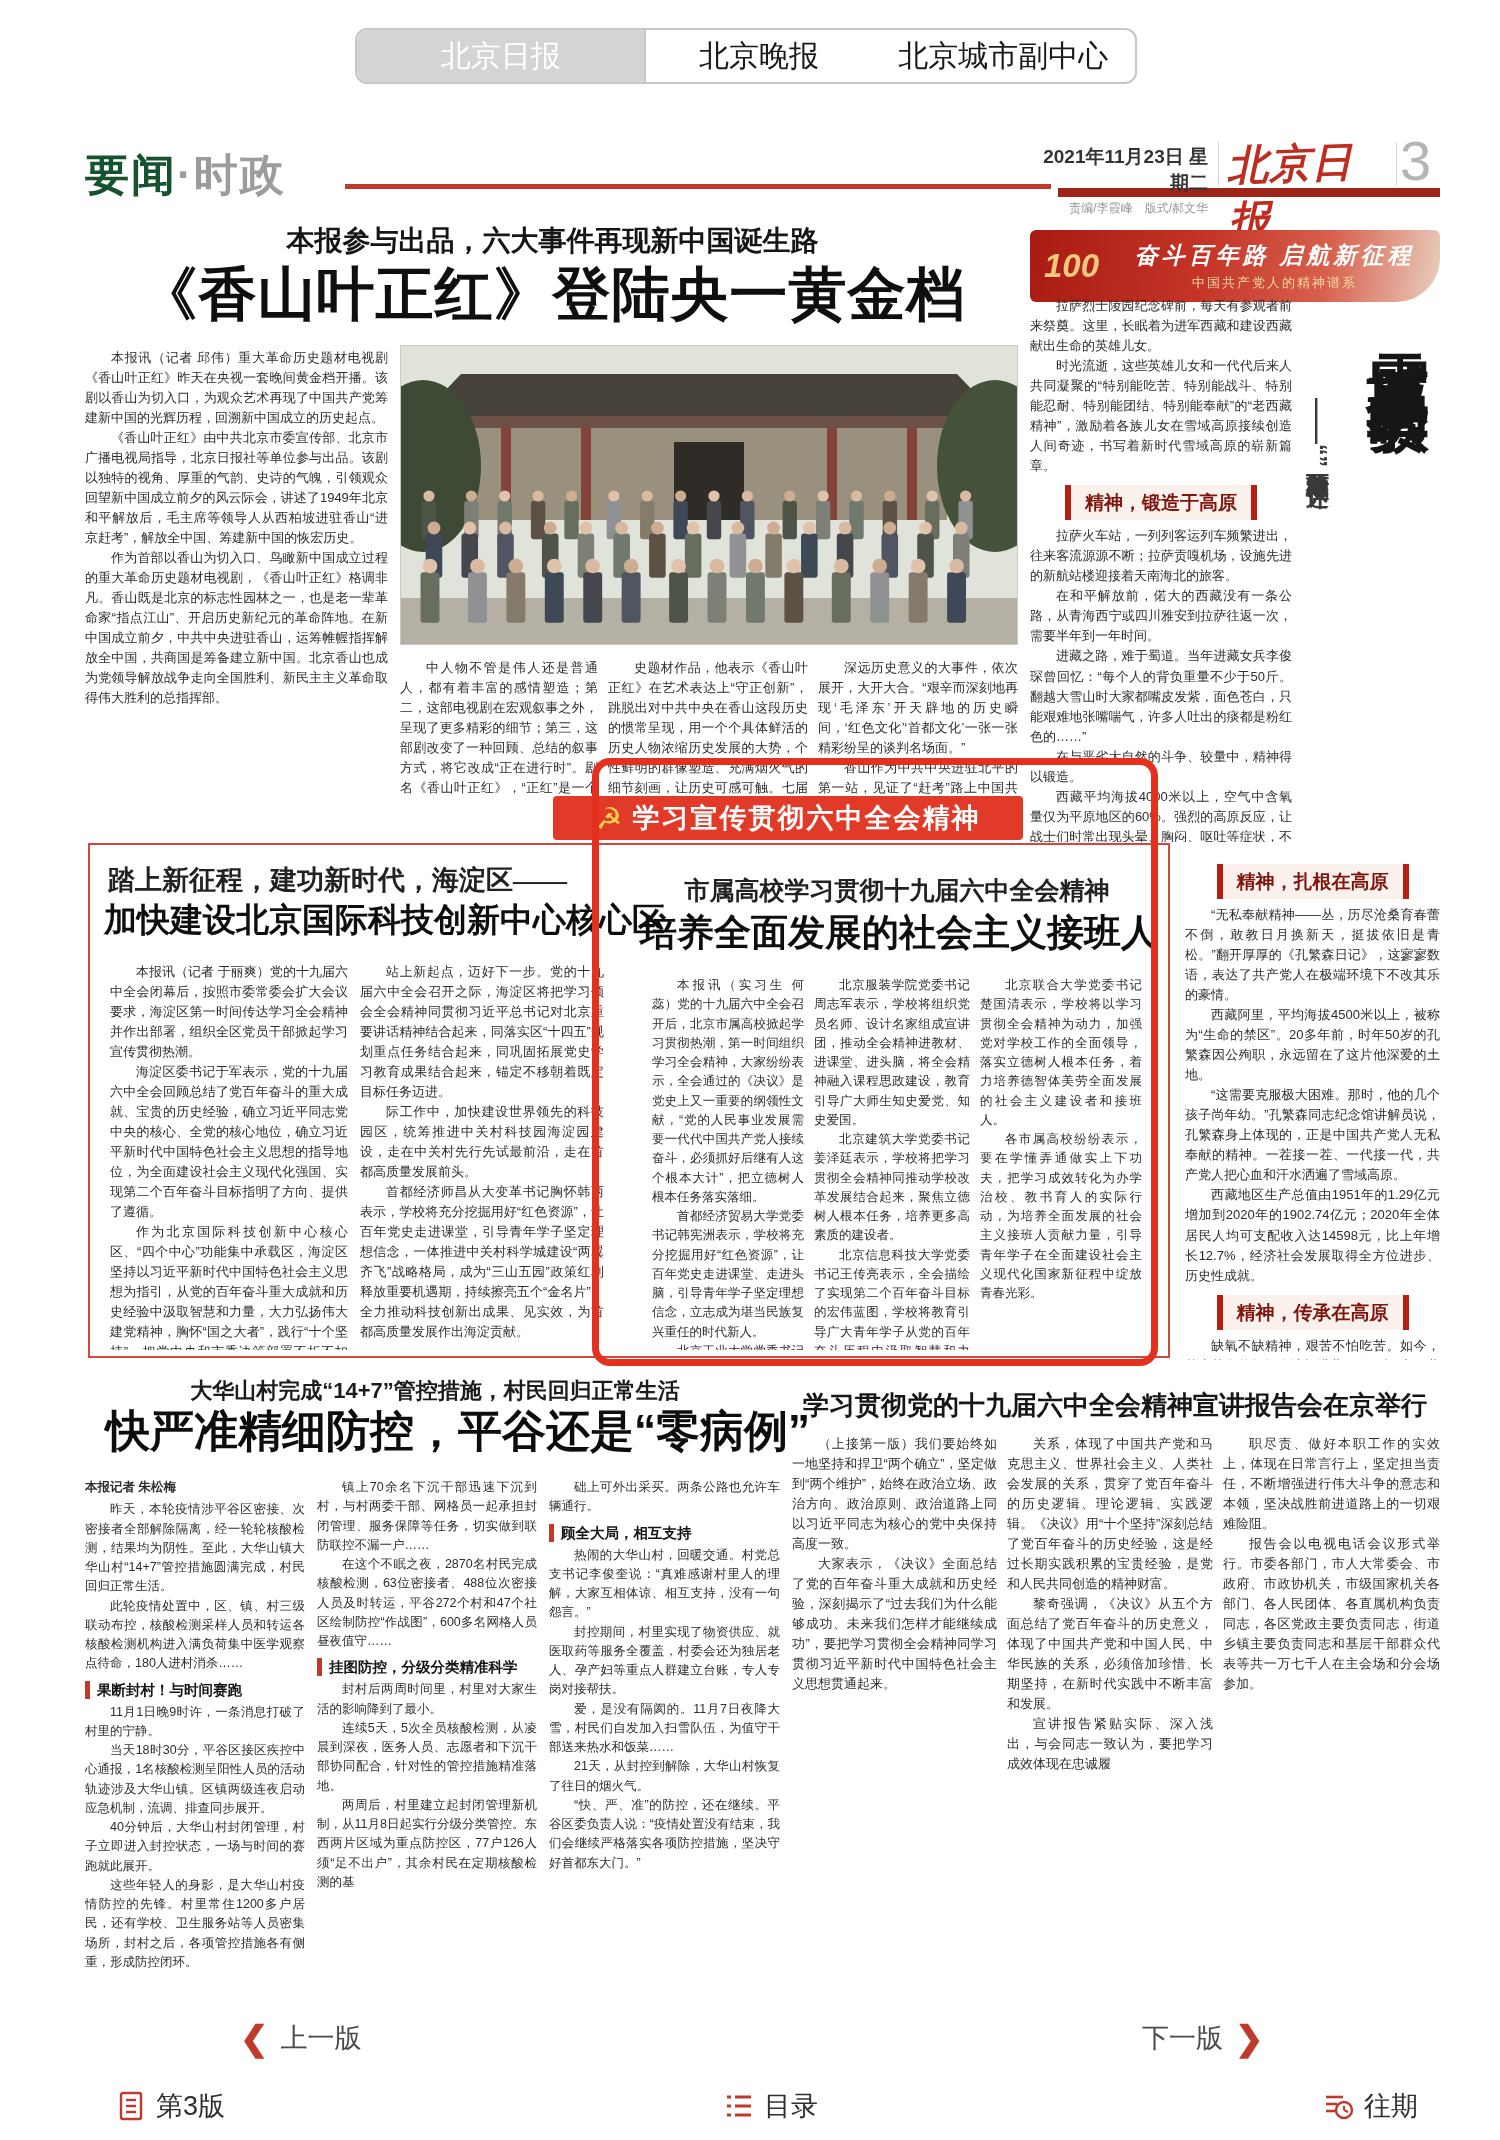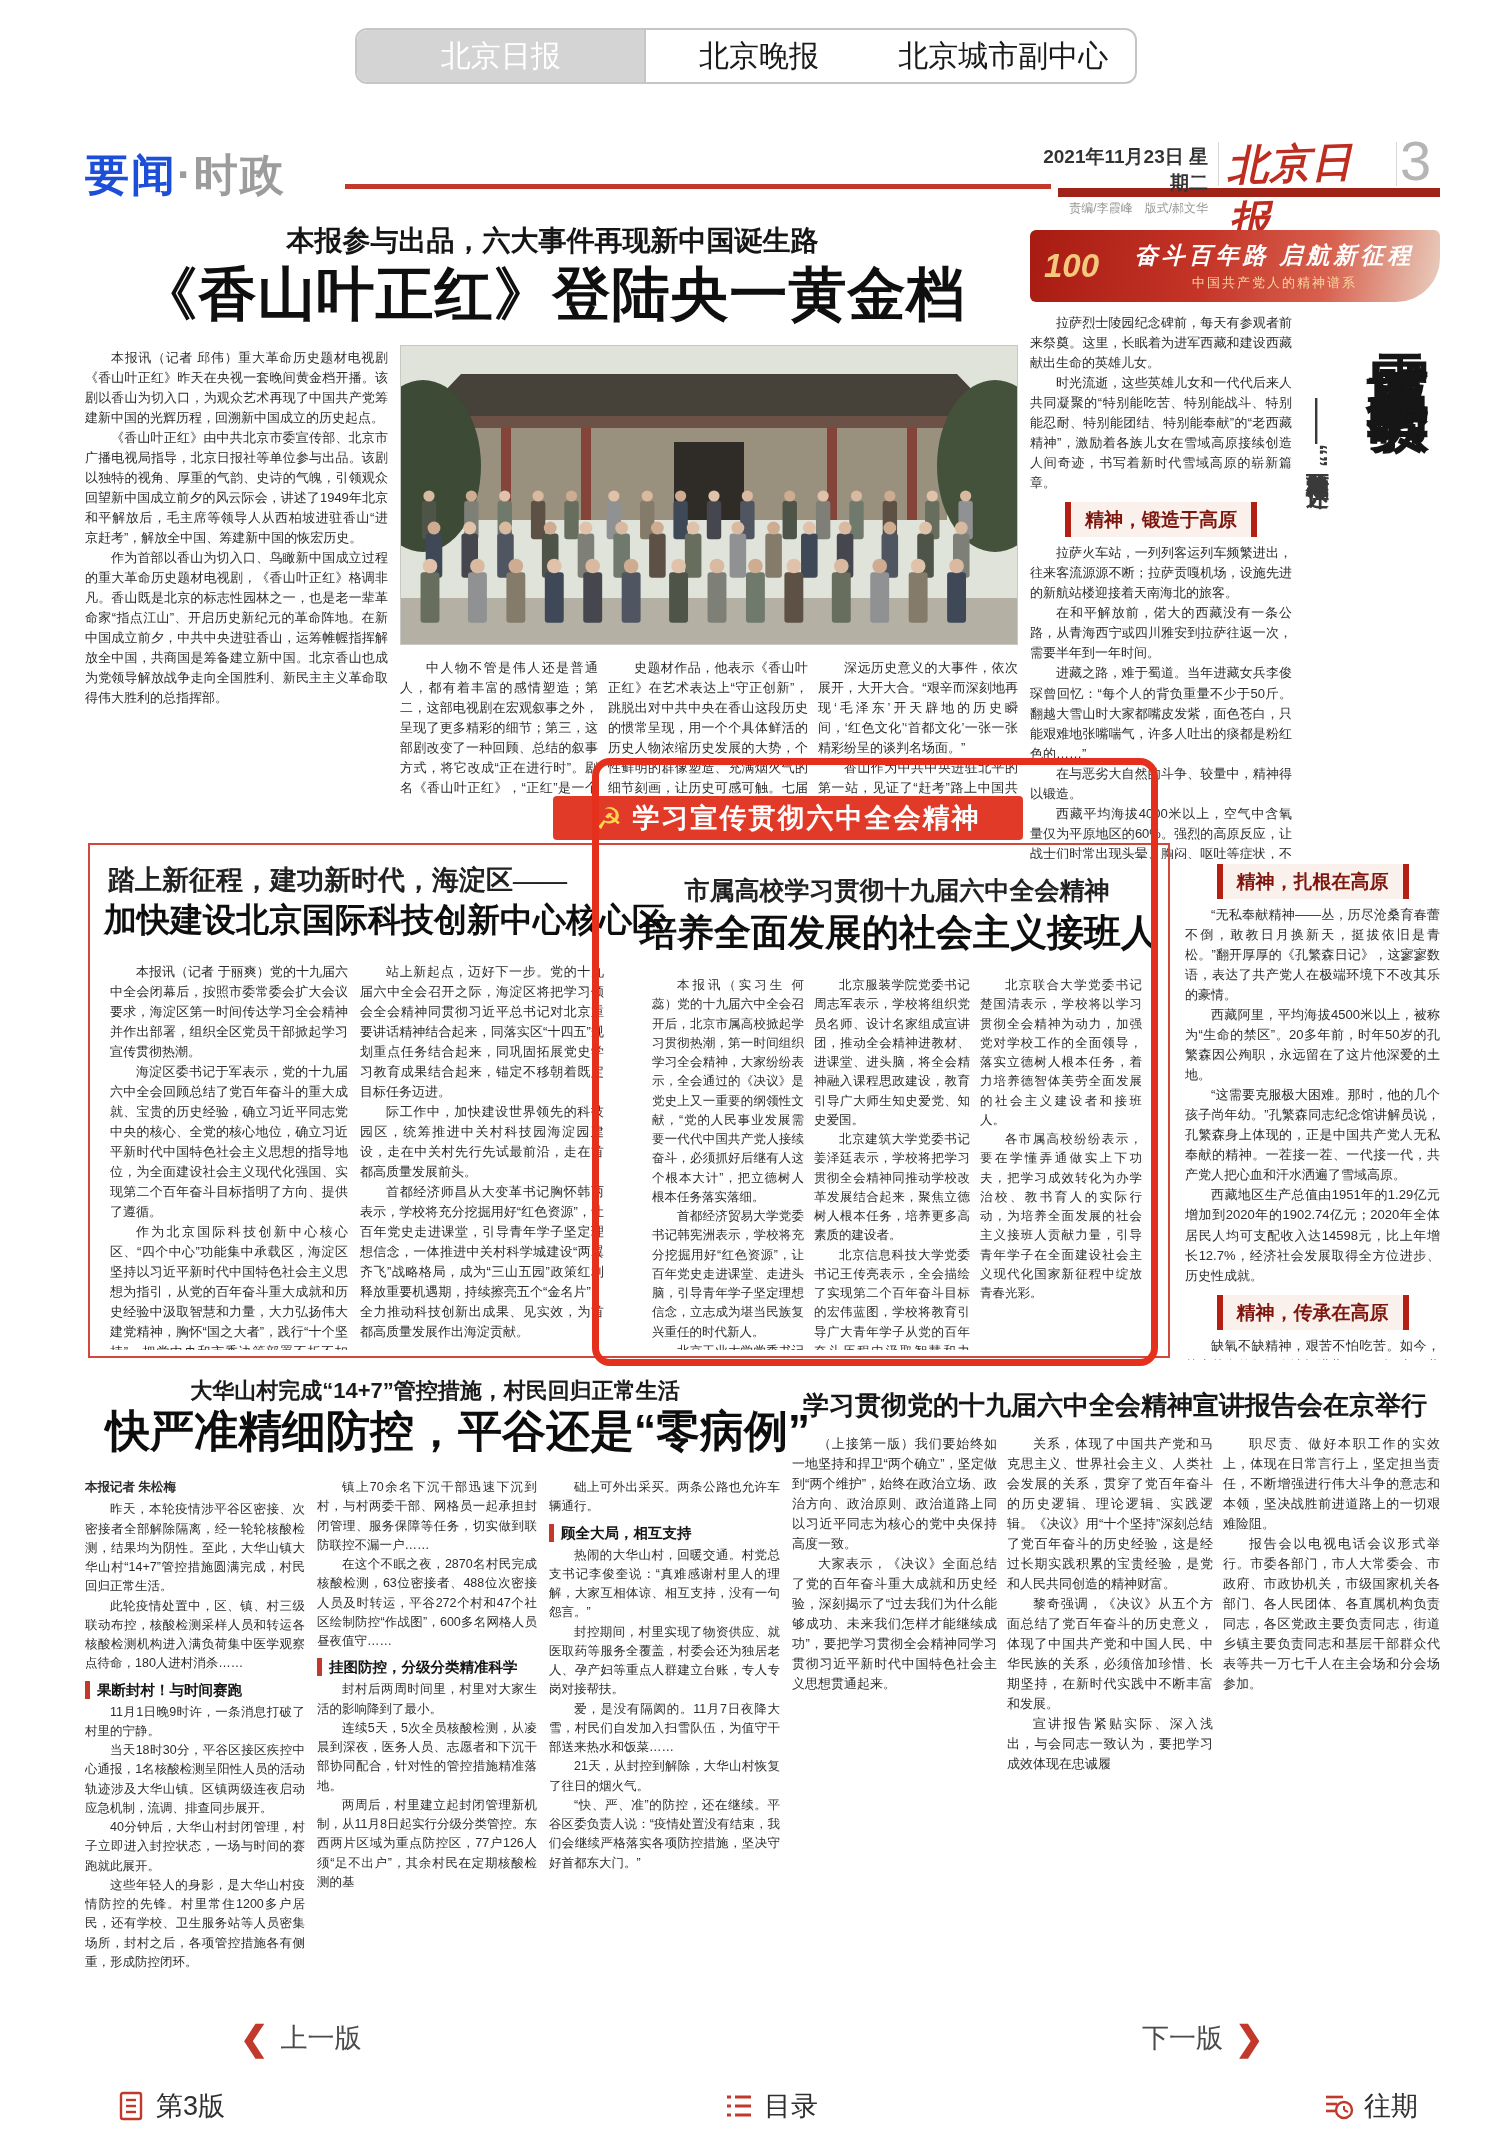--- a/index.html
+++ b/index.html
@@ -5,21 +5,21 @@
   html,body{margin:0;padding:0;background:#fff;font-family:"Liberation Sans",sans-serif;}
   #screen{position:relative;width:1500px;height:2140px;background:#fff;overflow:hidden;color:#2b2b2b;}
   .abs{position:absolute;}
   .serif{font-family:"Liberation Serif",serif;}
   
   .tabbar{left:355px;top:28px;width:782px;height:56px;display:flex;border:2px solid #c6c6c6;border-radius:12px;overflow:hidden;background:#fff;box-sizing:border-box;}
   .tab{display:flex;align-items:center;justify-content:center;font-size:30px;color:#1a1a1a;}
   .tab.sel{background:#d4d4d4;color:#fff;border-right:2px solid #c6c6c6;border-radius:10px 0 0 10px;}
   
   .sec-title{left:85px;top:146px;font-size:44px;font-weight:bold;letter-spacing:2px;}
-  .sec-main{color:#1d4ed8;}
+  .sec-main{color:#14532d;}
   .sec-sub{color:#9c9c9c;}
   .rule-thin{left:345px;top:184px;width:706px;height:5px;background:#c0392b;}
   .rule-thick{left:1058px;top:188px;width:382px;height:9px;background:#a02318;}
   .date-block{left:1040px;top:144px;width:168px;text-align:right;}
   .date-line{font-size:19px;font-weight:bold;color:#333;}
   .ed-line{font-size:12px;color:#979797;margin-top:4px;}
   .vdiv{width:1px;background:#d8d8d8;top:142px;height:44px;}
   .paper-logo{left:1228px;top:136px;width:164px;font-size:41px;font-weight:bold;font-style:italic;color:#bf2c20;transform:rotate(-2deg);letter-spacing:1px;}
   .page-no{left:1400px;top:128px;font-size:56px;color:#b5b5b5;}
   
@@ -211,21 +211,21 @@
       <p class="para">香山作为中共中央进驻北平的第一站，见证了“赶考”路上中国共产党人的赤诚与担当。昨晚开播的第一集中，恢宏的战争场面与细腻的人物刻画交织，迅速将观众带回那个波澜壮阔的年代。</p>
     </div>
 
   <div class="abs banner">
     <div class="banner-logo">100</div>
     <div class="banner-text">
       <div class="banner-title">奋斗百年路 启航新征程</div>
       <div class="banner-sub">中国共产党人的精神谱系</div>
     </div>
   </div>
-  <div class="abs col" style="left:1030px;top:313px;width:262px;height:546px;">
+  <div class="abs col" style="left:1030px;top:296px;width:262px;height:546px;">
     <div>
         <p class="para">拉萨烈士陵园纪念碑前，每天有参观者前来祭奠。这里，长眠着为进军西藏和建设西藏献出生命的英雄儿女。</p>
         <p class="para">时光流逝，这些英雄儿女和一代代后来人共同凝聚的“特别能吃苦、特别能战斗、特别能忍耐、特别能团结、特别能奉献”的“老西藏精神”，激励着各族儿女在雪域高原接续创造人间奇迹，书写着新时代雪域高原的崭新篇章。</p>
       </div>
     <div class="bracket-head">精神，锻造于高原</div>
     <div>
         <p class="para">拉萨火车站，一列列客运列车频繁进出，往来客流源源不断；拉萨贡嘎机场，设施先进的新航站楼迎接着天南海北的旅客。</p>
         <p class="para">在和平解放前，偌大的西藏没有一条公路，从青海西宁或四川雅安到拉萨往返一次，需要半年到一年时间。</p>
         <p class="para">进藏之路，难于蜀道。当年进藏女兵李俊琛曾回忆：“每个人的背负重量不少于50斤。翻越大雪山时大家都嘴皮发紫，面色苍白，只能艰难地张嘴喘气，许多人吐出的痰都是粉红色的……”</p>
         <p class="para">在与恶劣大自然的斗争、较量中，精神得以锻造。</p>

